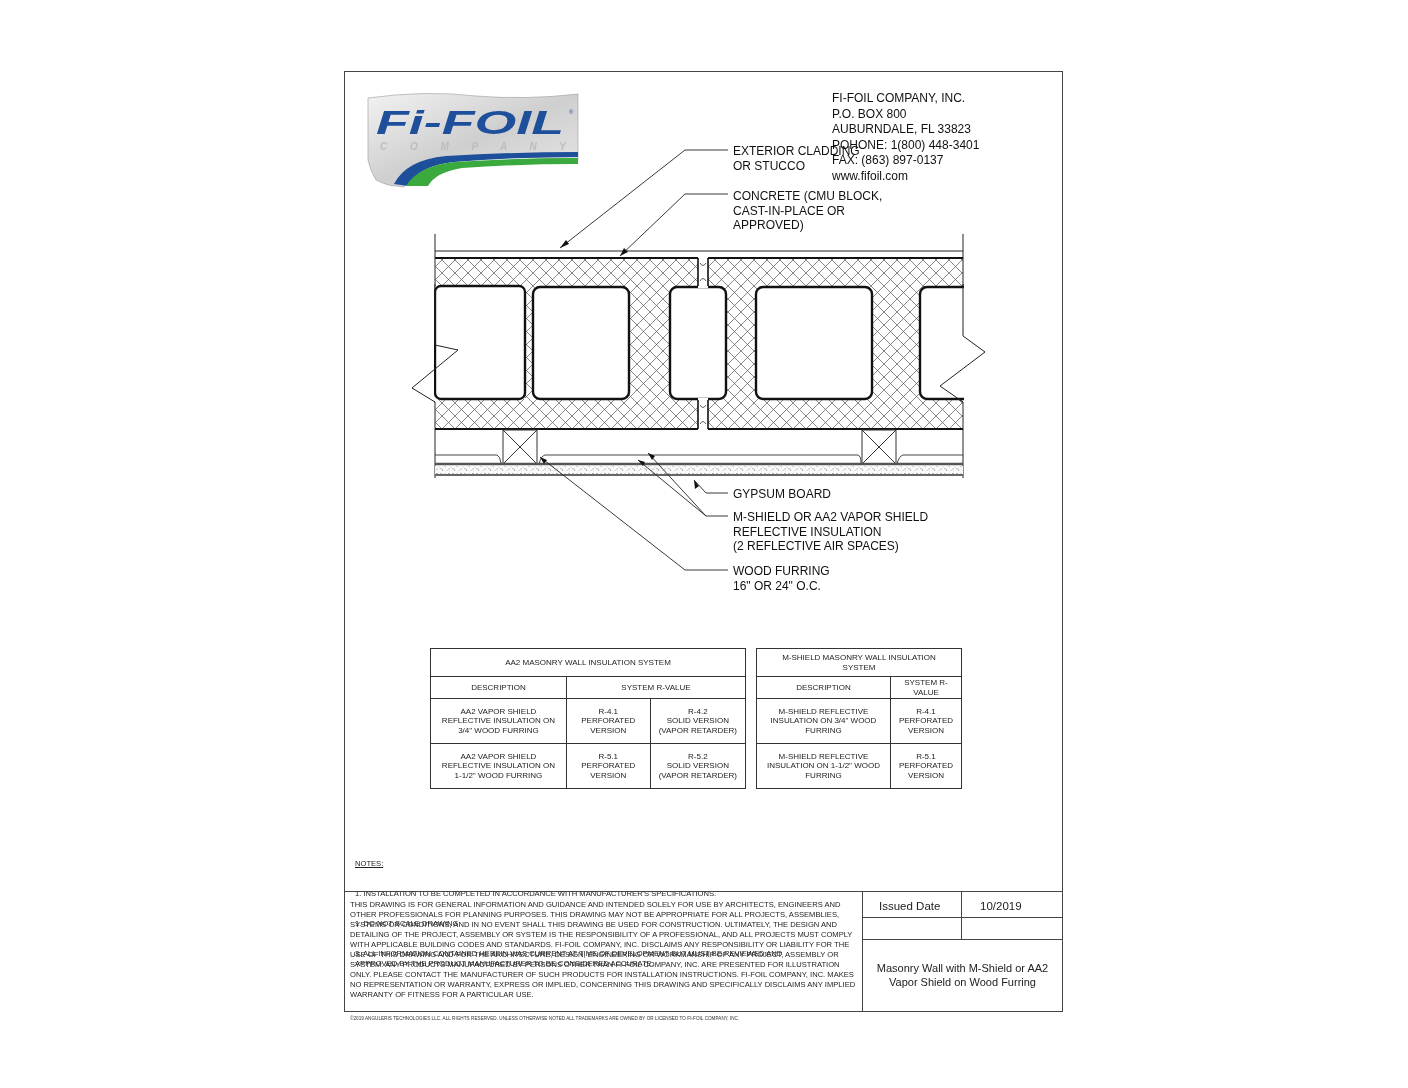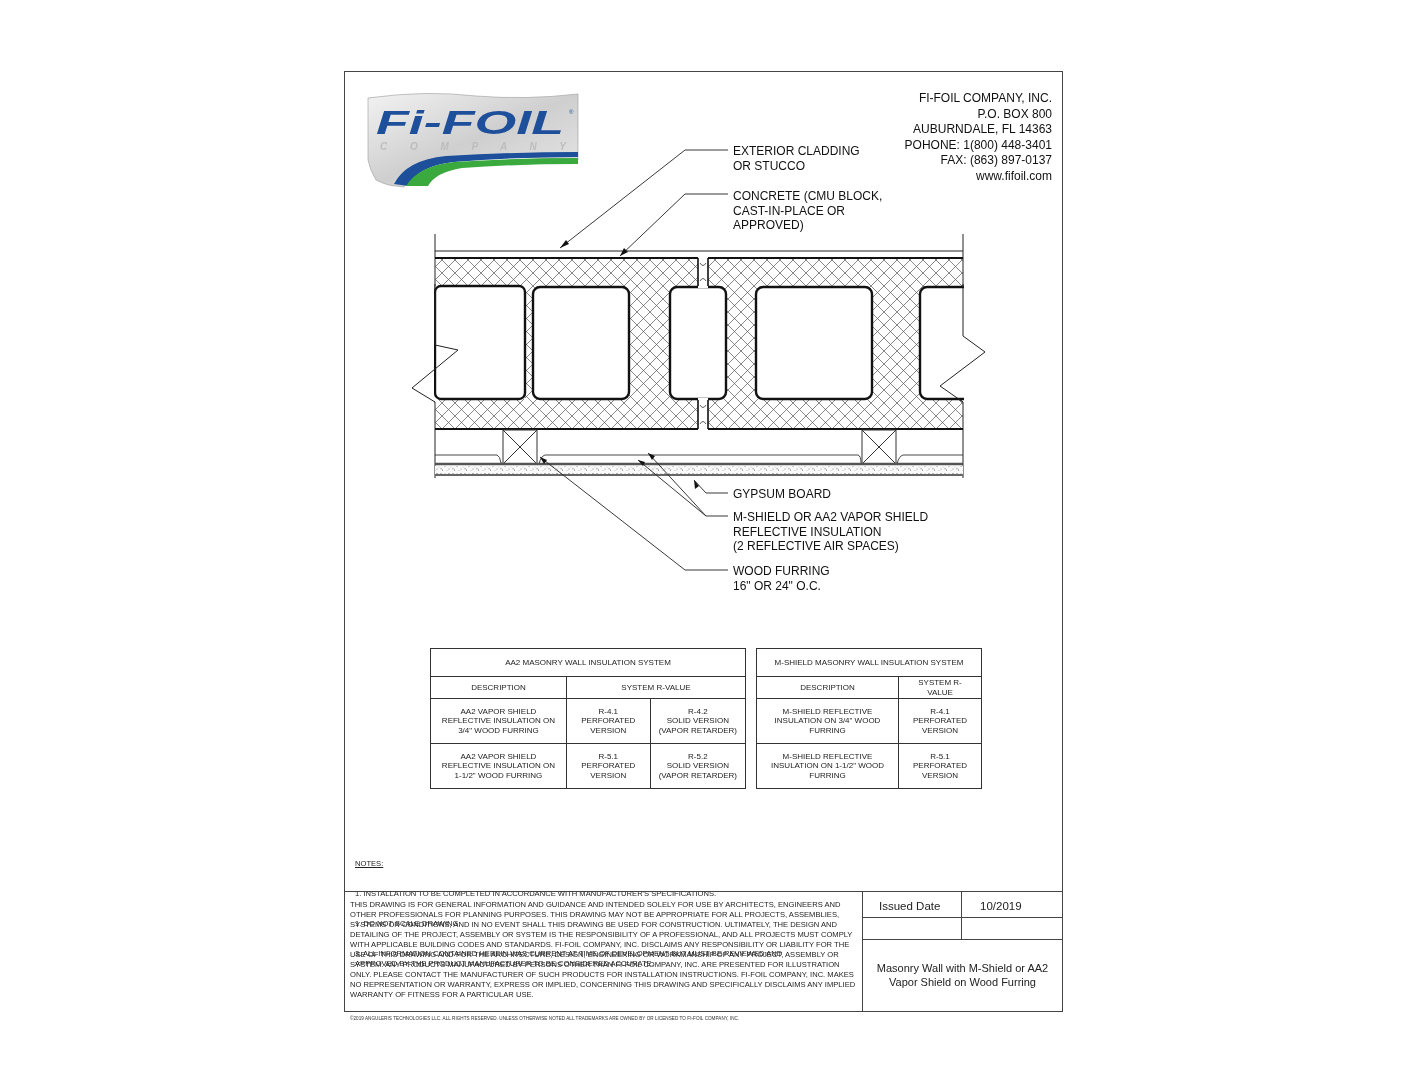--- a/index.html
+++ b/index.html
@@ -1,19 +1,19 @@
 <!DOCTYPE html>
 <html><head>
 <meta charset="utf-8">
 <style>
   html, body { margin:0; padding:0; background:#ffffff; }
   body { width:1408px; height:1088px; position:relative; overflow:hidden; font-family:"Liberation Sans", sans-serif; color:#111; }
   .sheet { position:absolute; left:344px; top:71px; width:719px; height:941px; border:1px solid #444; box-sizing:border-box; }
   .logo { position:absolute; left:366px; top:90px; width:215px; height:98px; }
-  .company { position:absolute; right:356px; top:91px; text-align:right; font-size:12px; line-height:15.5px; width:220px; }
+  .company { position:absolute; right:356px; top:91px; text-align:left; font-size:12px; line-height:15.5px; width:220px; }
   .company div { white-space:nowrap; }
   .drawing { position:absolute; left:0; top:0; width:1408px; height:1088px; }
   .callout { position:absolute; font-size:12px; line-height:14.5px; white-space:pre; }
   table.rtab { position:absolute; border-collapse:collapse; font-size:8px; line-height:9.5px; text-align:center; color:#222; }
   table.rtab td { border:1px solid #333; padding:0 8px; vertical-align:middle; }
   .notes { position:absolute; left:355px; top:839px; font-size:7.6px; line-height:10px; color:#222; white-space:pre; }
   .notes .hdr { text-decoration:underline; }
   .sep { position:absolute; left:344px; top:891px; width:719px; height:1px; background:#444; }
   .disclaimer { position:absolute; left:350px; top:900px; width:512px; font-size:7.6px; line-height:10px; color:#222; }
   .copyright { position:absolute; left:350px; top:1016px; font-size:4.6px; color:#333; white-space:nowrap; letter-spacing:0.05px; }
@@ -39,21 +39,21 @@
   <path d="M28,94 Q40,70 80,66 Q150,62 212,62 L212,67 Q150,67 88,72 Q52,76 42,96 Z" fill="#1d4f9a"></path>
   <path d="M40,96 Q52,76 88,72 Q150,68 212,68 L212,74 Q150,74 96,78 Q70,82 62,96 Z" fill="#3aaa3f"></path>
   <text x="10" y="44" font-family="Liberation Sans, sans-serif" font-size="34" font-weight="bold" font-style="italic" fill="#1d4f9a" textLength="188" lengthAdjust="spacingAndGlyphs">Fi-FOIL</text>
   <text x="203" y="24" font-family="Liberation Sans, sans-serif" font-size="6" fill="#1d4f9a">®</text>
   <text x="14" y="60" font-family="Liberation Sans, sans-serif" font-size="10" font-weight="bold" font-style="italic" fill="#bdbdbd" textLength="186" lengthAdjust="spacing">C O M P A N Y</text>
 </svg>
 
 <div class="company">
   <div>FI-FOIL COMPANY, INC.</div>
   <div>P.O. BOX 800</div>
-  <div>AUBURNDALE, FL 14363</div>
+  <div>AUBURNDALE, FL 33823</div>
   <div>POHONE: 1(800) 448-3401</div>
   <div>FAX: (863) 897-0137</div>
   <div>www.fifoil.com</div>
 </div>
 
 <svg class="drawing" viewBox="0 0 1408 1088">
   <defs>
     <pattern id="xhatch" width="13" height="13" patternUnits="userSpaceOnUse">
       <path d="M0,0 L13,13 M13,0 L0,13" stroke="#555" stroke-width="0.7"></path>
     </pattern>
@@ -180,21 +180,21 @@
     <td style="white-space:pre;">R-5.1
 PERFORATED
 VERSION</td>
     <td style="white-space:pre;">R-5.2
 SOLID VERSION
 (VAPOR RETARDER)</td>
   </tr>
 </tbody>
   </table>
 
-<table class="rtab" style="left:756px;top:648px;width:226px;">
+<table class="rtab" style="left:756px;top:648px;width:206px;">
   <tbody>
       <tr style="height:28px;">
         <td colspan="2">M-SHIELD MASONRY WALL INSULATION SYSTEM</td>
       </tr>
   <tr style="height:22px;">
     <td style="width:125px;">DESCRIPTION</td>
     <td>SYSTEM R-VALUE</td>
   </tr>
   <tr style="height:45px;">
     <td style="white-space:pre;">M-SHIELD REFLECTIVE

